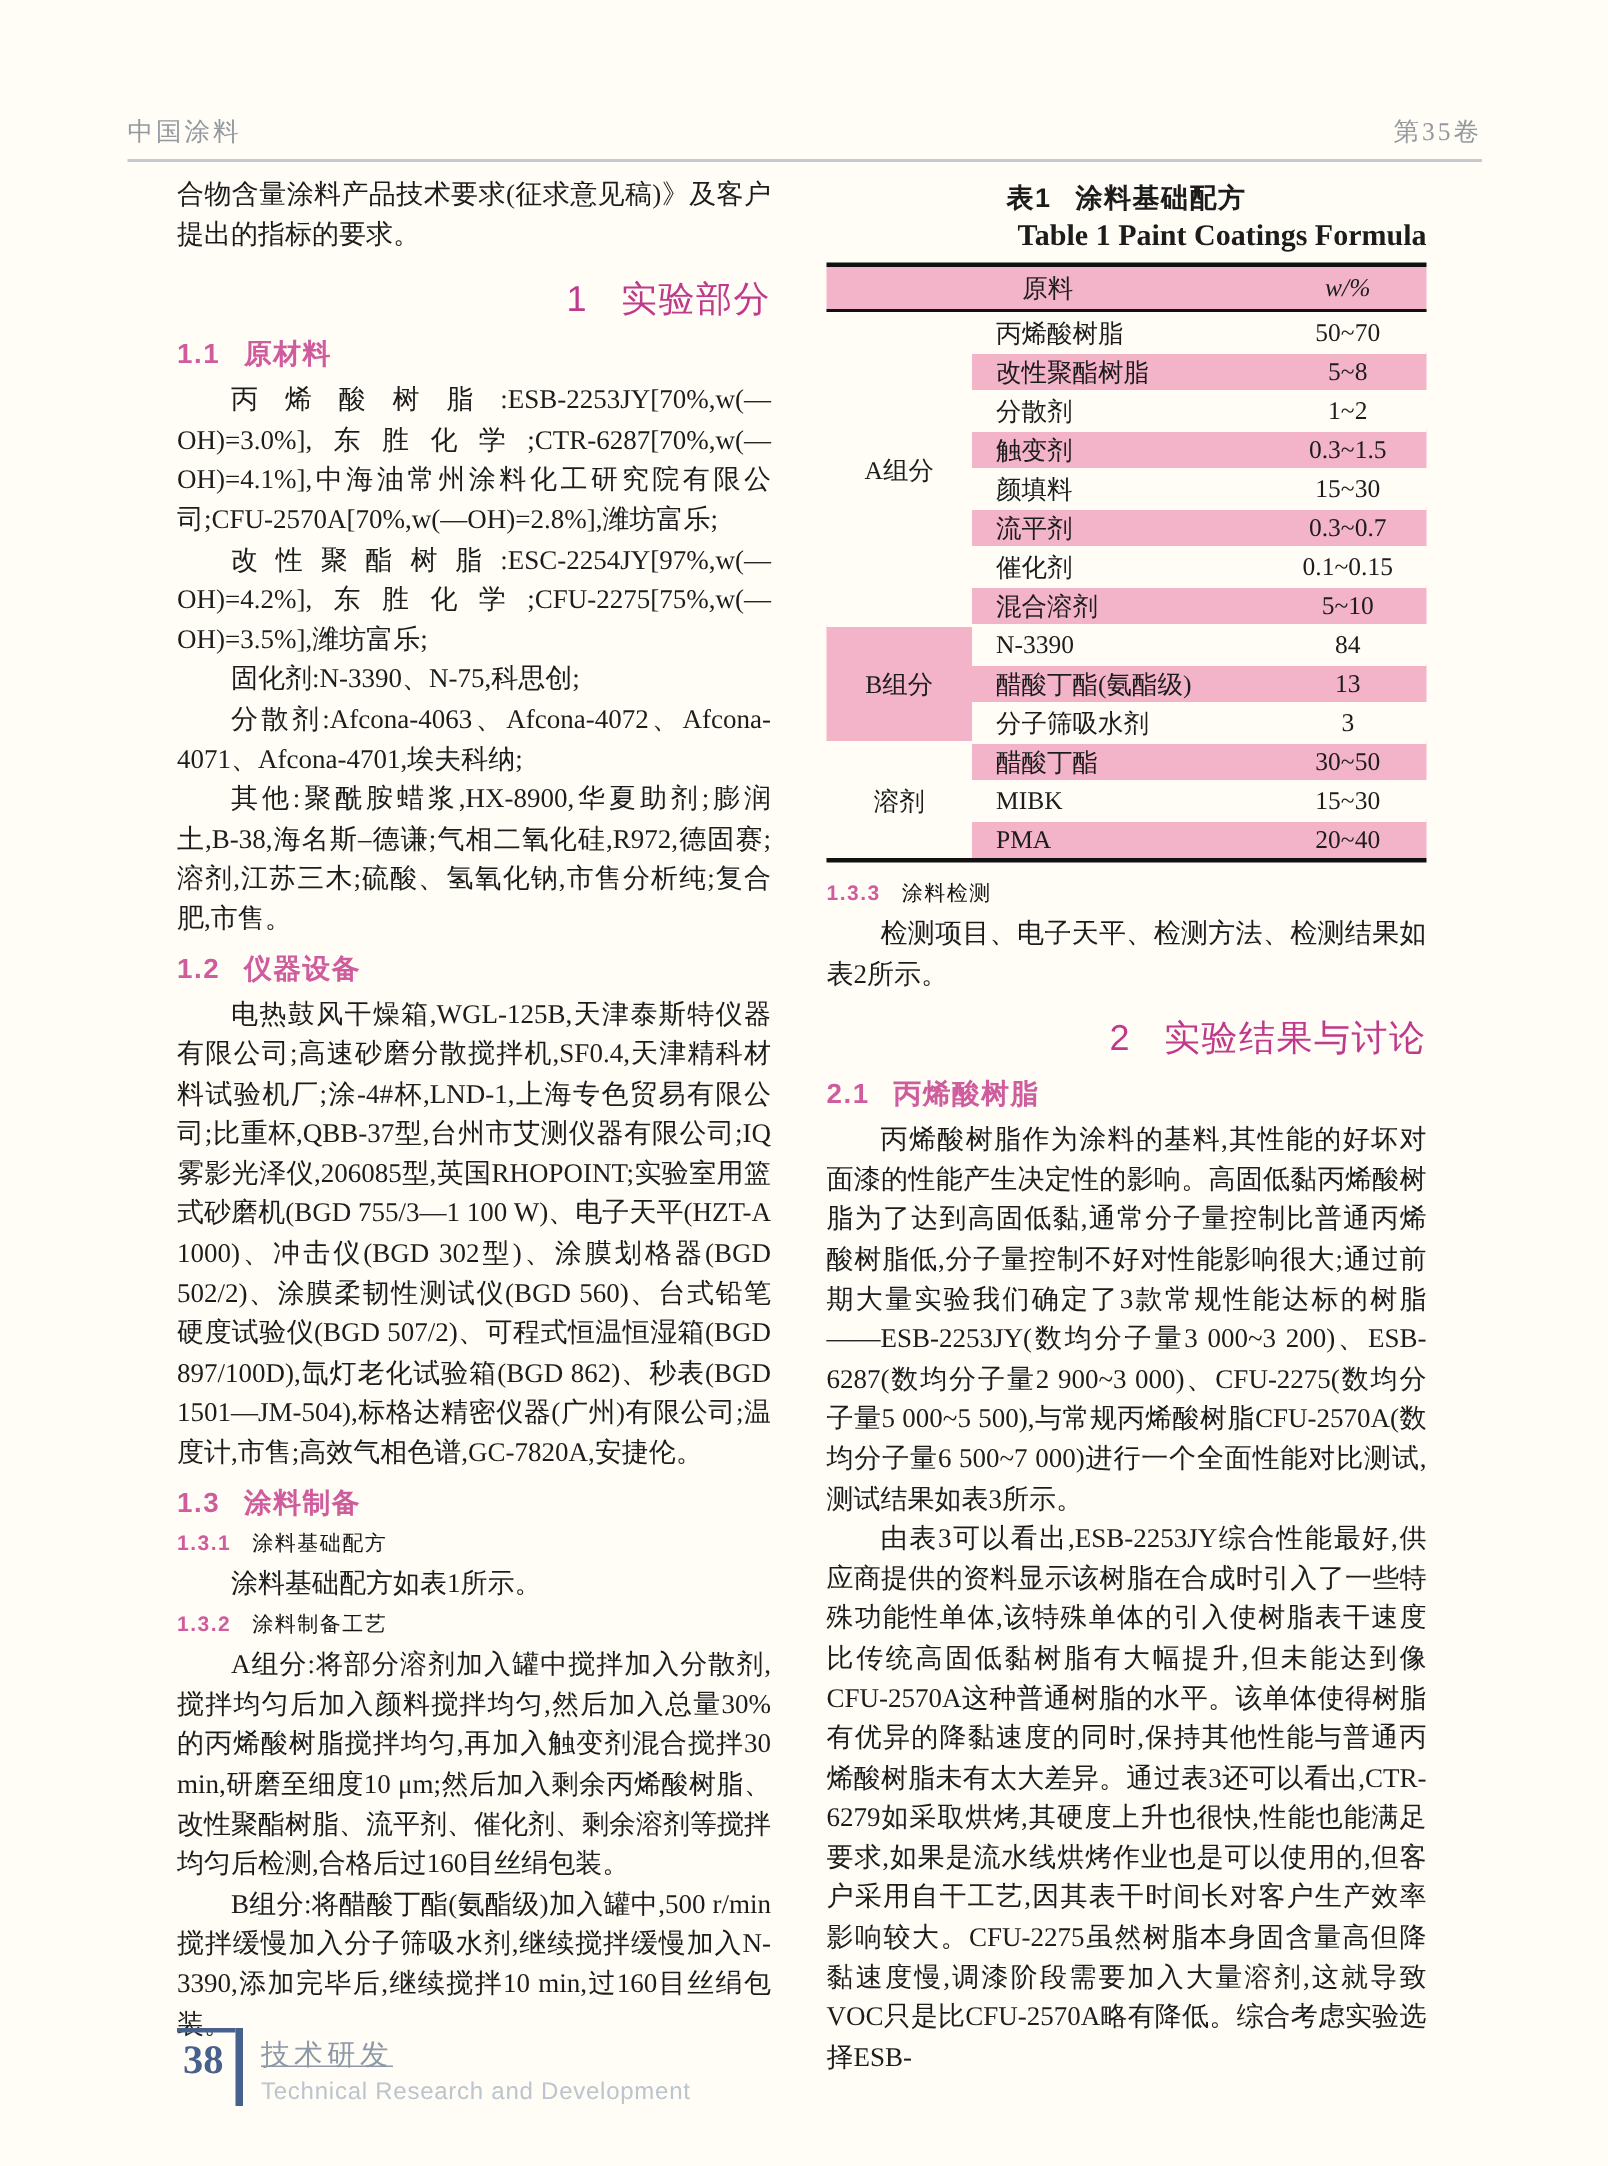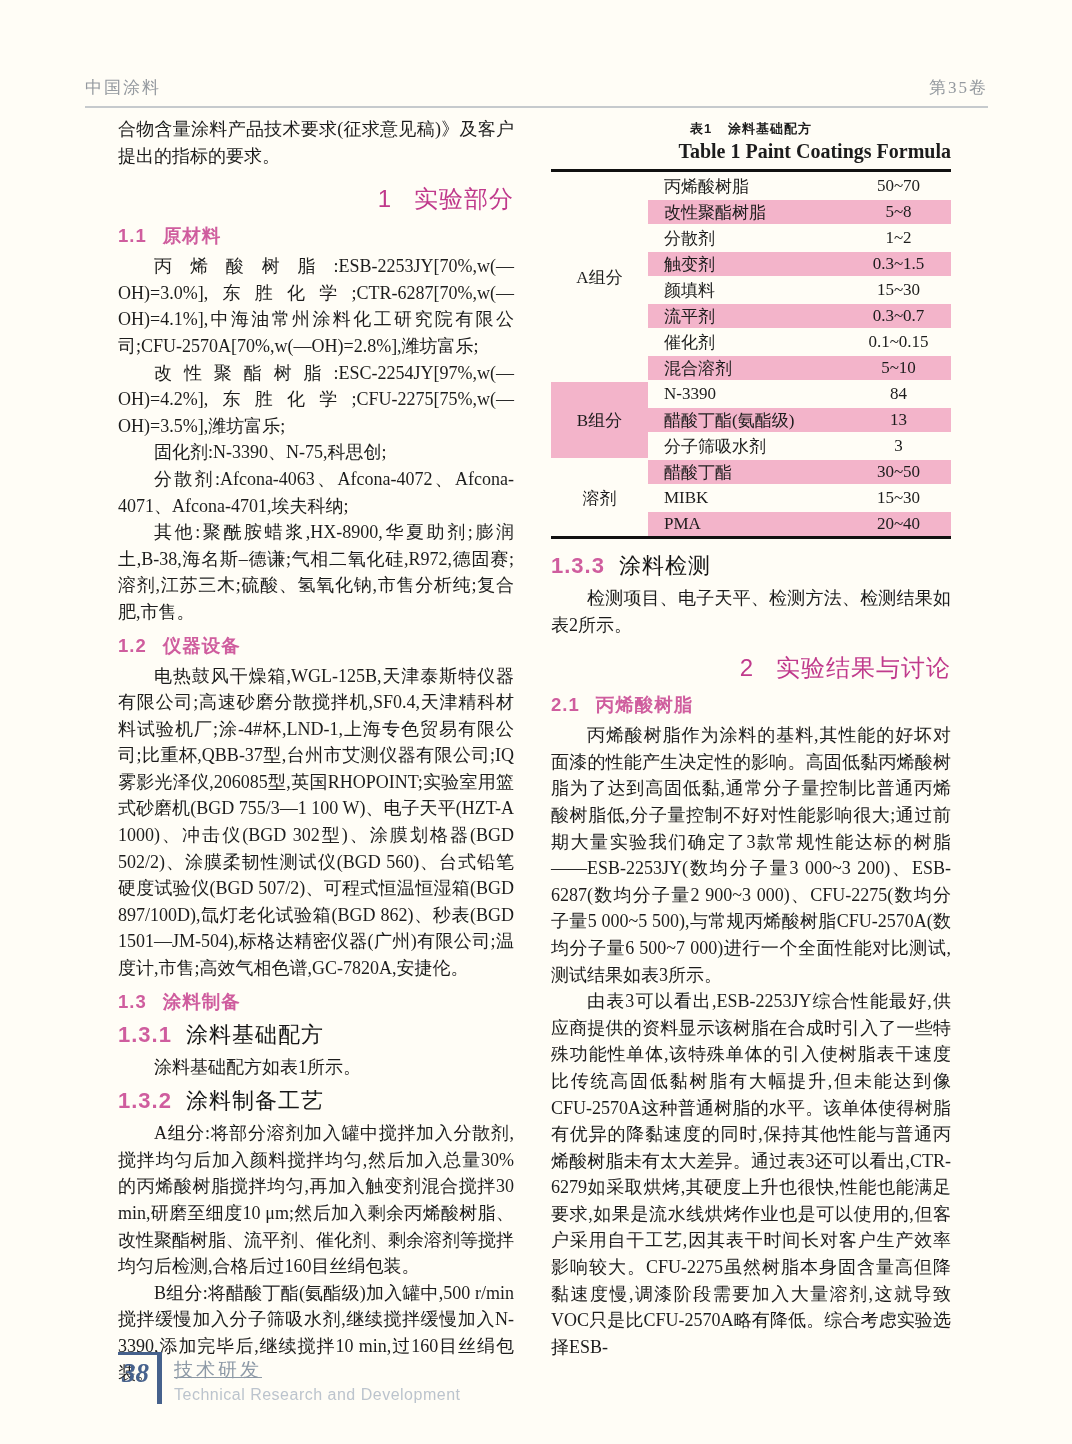--- a/index.html
+++ b/index.html
@@ -38,26 +38,26 @@
   .h1{
     margin:14px 0 8px 0;font-family:"Liberation Sans","DejaVu Sans",sans-serif;
     font-weight:normal;font-size:24px;color:var(--magenta);letter-spacing:1px;text-align:right;
   }
   .h1 .num{margin-right:22px;}
   .h2{
     margin:7px 0 5px 0;font-family:"Liberation Sans","DejaVu Sans",sans-serif;
     font-weight:bold;font-size:18.5px;color:var(--hpink);letter-spacing:1px;
   }
   .h2 .num{margin-right:16px;}
-  .h3{margin:6px 0 4px 0;font-size:22px;letter-spacing:1px;}
+  .h3{margin:6px 0 4px 0;font-size:14px;letter-spacing:1px;}
   .h3 .num{color:var(--hpink);font-family:"Liberation Sans","DejaVu Sans",sans-serif;font-weight:bold;margin-right:14px;}
   .h3 .ttl{color:#161616;}
   
   .tbl-cap-zh{
-    margin:4px 0 2px 0;text-align:center;font-weight:bold;font-size:13px;
+    margin:4px 0 2px 0;text-align:center;font-weight:bold;font-size:18px;
     font-family:"Liberation Sans","DejaVu Sans",sans-serif;letter-spacing:1px;
   }
   .tbl-cap-zh .gap{display:inline-block;width:16px;}
   .tbl-cap-en{margin:2px 0 6px 0;text-align:right;font-weight:bold;font-size:20px;}
   .tbl{border-top:3px solid #111;border-bottom:3px solid #111;font-size:17px;}
   .tbl-head{
     display:grid;grid-template-columns:295px 105px;background:var(--pink);
     border-bottom:2px solid #111;height:28px;align-items:center;
   }
   .tbl-head .hc{text-align:center;}
@@ -69,21 +69,21 @@
   .t-rows{display:flex;flex-direction:column;}
   .t-row{display:grid;grid-template-columns:198px 105px;height:24px;border-top:2px solid var(--paper);}
   .t-row .c-name{display:flex;align-items:center;padding-left:16px;}
   .t-row .c-val{display:flex;align-items:center;justify-content:center;}
   .pink{background:var(--pink);}
   .after-table{margin-top:12px;}
   
   .footer{position:absolute;left:118px;top:1352px;display:flex;align-items:flex-start;}
   .num-wrap{
     border-top:3px solid var(--footblue);padding:3px 8px 0 4px;
-    font-style:italic;font-weight:bold;font-size:27px;color:var(--footblue);
+    font-weight:bold;font-size:27px;color:var(--footblue);
   }
   .v-bar{width:5px;height:52px;background:var(--footblue);}
   .sec-wrap{margin-left:12px;padding-top:5px;font-family:"Liberation Sans","DejaVu Sans",sans-serif;}
   .sec-zh{font-size:19px;color:var(--footgray);letter-spacing:3px;text-decoration:underline;}
   .sec-en{font-size:16px;color:var(--footlight);margin-top:3px;letter-spacing:0.5px;}
 </style>
 </head>
 <body>
 
 <div class="page">
@@ -137,20 +137,24 @@
     </div>
 
     <div class="col">
 
       <div class="tbl-cap-zh">
         <span>表1</span><span class="gap"></span><span>涂料基础配方</span>
       </div>
       <div class="tbl-cap-en">Table 1  Paint Coatings Formula</div>
 
       <div class="tbl">
+        <div class="tbl-head">
+          <div class="hc">原料</div>
+          <div class="hc hval">w/%</div>
+        </div>
         <div>
             <div class="t-group">
               <div class="g-cell">A组分</div>
               <div class="t-rows">
                 <div class="t-row">
                   <div class="c-name">丙烯酸树脂</div>
                   <div class="c-val">50~70</div>
                 </div>
                 <div class="t-row pink">
                   <div class="c-name">改性聚酯树脂</div>

